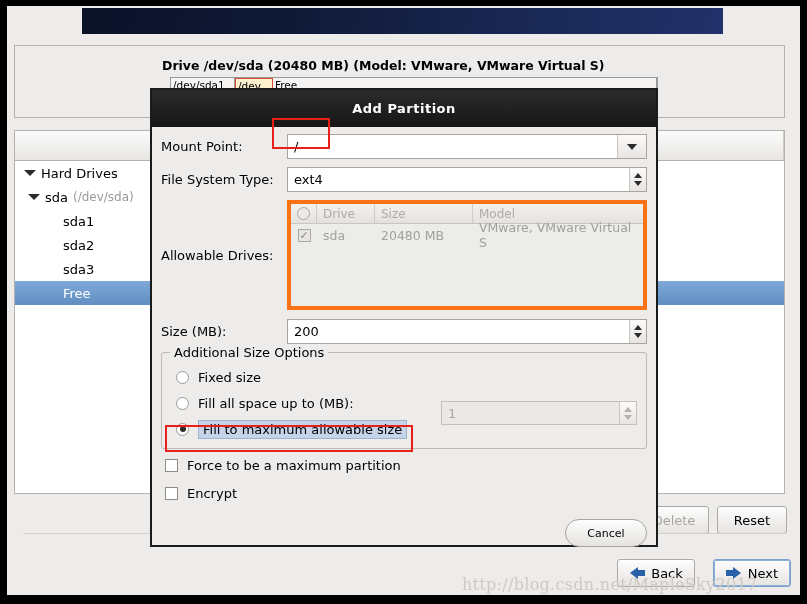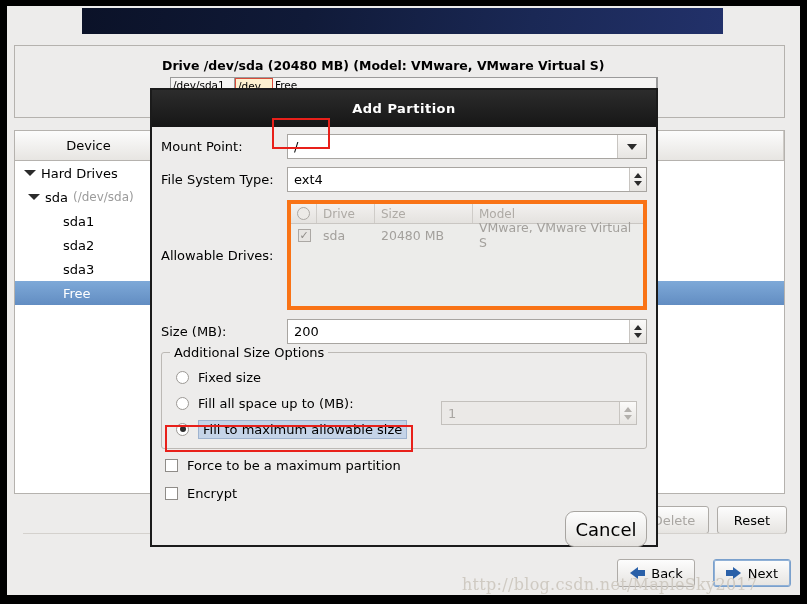--- a/index.html
+++ b/index.html
@@ -462,26 +462,26 @@
   }
   .clabel { font-size: 13px; }
 
   #dlg-buttons {
     position: absolute;
     right: 9px; bottom: 12px;
     display: flex;
     gap: 10px;
   }
   .dlgbtn {
-    width: 82px; height: 36px;
+    width: 82px; height: 28px;
     border: 1px solid #a8a5a1;
-    border-radius: 9px;
+    border-radius: 14px;
     background: linear-gradient(#fdfdfd, #e5e3e0);
     display: flex; align-items: center; justify-content: center;
-    font-size: 18px;
+    font-size: 11px;
     box-sizing: border-box;
   }
 
   
   .annot {
     position: absolute;
     border: 2px solid #e8201a;
     z-index: 40;
     pointer-events: none;
     box-sizing: border-box;
@@ -500,21 +500,20 @@
     <div id="drive-title">Drive /dev/sda (20480 MB) (Model: VMware, VMware Virtual S)</div>
     <div id="partbar">
       <div class="partseg" style="width:64px">/dev/sda1</div>
       <div class="partseg sel" style="width:38px">/dev</div>
       <div class="partseg" style="flex:1">Free</div>
     </div>
   </div>
 
   <div id="tree-panel">
     <div id="tree-head">
-      <div class="col-head" id="col-device">Device</div>
       <div class="col-head" id="col-rest"></div>
     </div>
     <div id="tree-body">
 
       <div class="tree-row">
         <span class="twisty"></span>
         <span class="tree-label">Hard Drives</span>
       </div>
 
       <div class="tree-row indent1">

